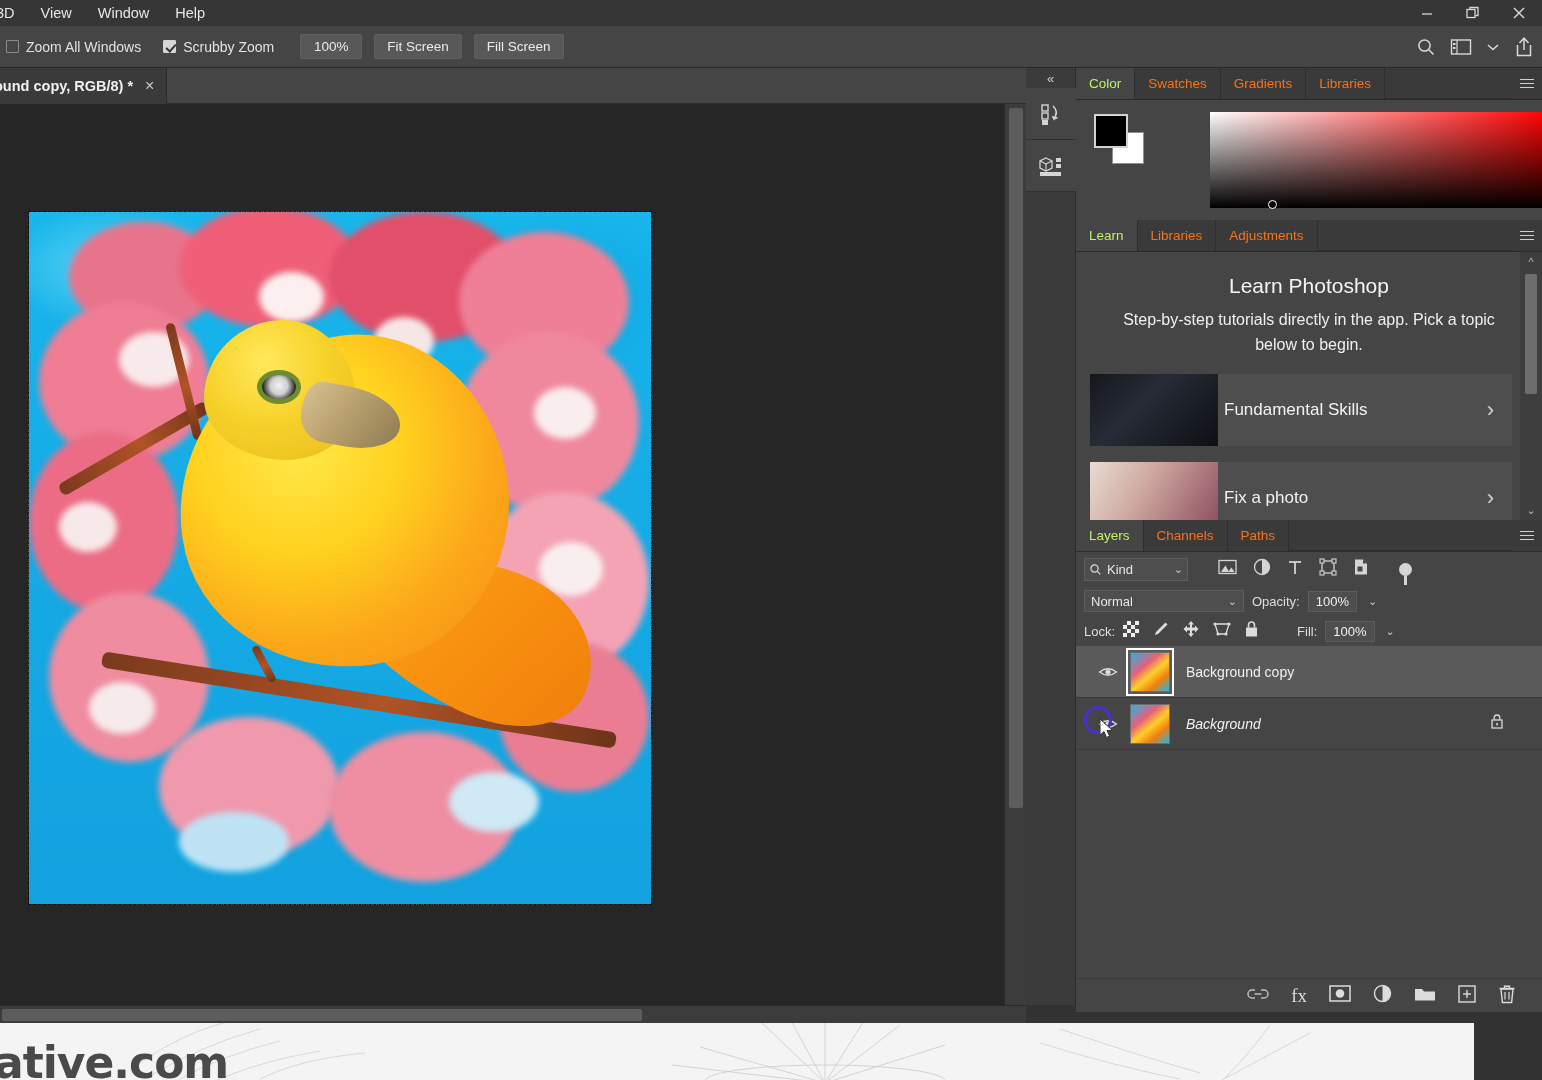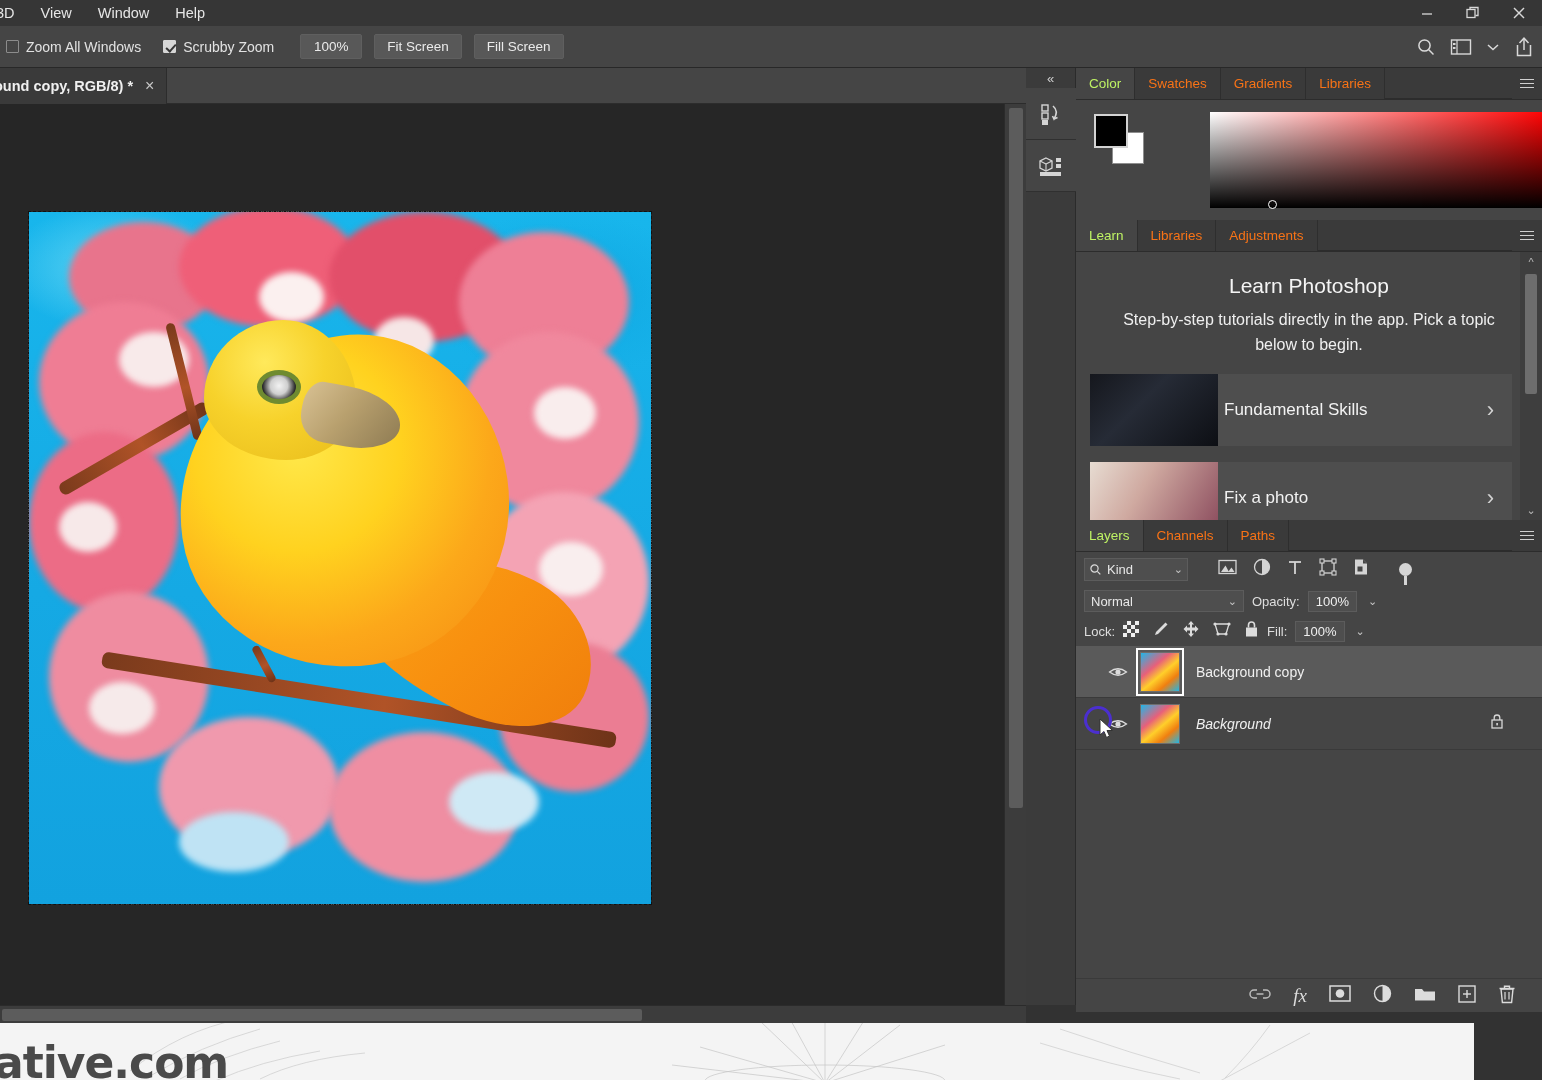--- a/index.html
+++ b/index.html
@@ -235,21 +235,21 @@
   }
   .field-label { color: #dedede; font-size: 13px; }
   .num-field {
     height: 21px; background: #4e4e4e; border: 1px solid #5c5c5c; color: #efefef;
     font-size: 13px; display: flex; align-items: center; padding: 0 7px;
   }
   .mini-chev { color: #c8c8c8; font-size: 11px; margin-left: 3px; }
   .lock-icons { display: flex; align-items: center; gap: 13px; color: #dcdcdc; }
   .layer-row {
     display: flex; align-items: center; height: 52px; border-bottom: 1px solid #3a3a3a;
-    position: relative; padding-left: 24px;
+    position: relative; padding-left: 14px;
   }
   .layer-row.selected { background: #5a5a5a; }
   .eye-cell { width: 36px; display: flex; align-items: center; justify-content: center; }
   .layer-thumb {
     width: 40px; height: 40px; margin-left: 4px; position: relative;
     background: linear-gradient(140deg, #20b6e8 0%, #e8607a 35%, #ffcf2a 55%, #f07f10 75%, #20b6e8 100%);
     border: 1px solid #6e6e6e;
   }
   .layer-thumb.linked { outline: 2px solid #ffffff; outline-offset: 2px; }
   .layer-name { color: #f0f0f0; font-size: 14px; margin-left: 16px; }
@@ -609,21 +609,21 @@
                   <circle cx="13" cy="13" r="1.6" fill="#dcdcdc"></circle>
               </svg>
             </span>
             <span>
               <svg width="15" height="18" viewBox="0 0 15 18">
                 <rect x="2" y="7.5" width="11" height="9" fill="#dcdcdc"></rect>
                 <path d="M4.5 7.5 V5 a3 3 0 0 1 6 0 V7.5" fill="none" stroke="#dcdcdc" stroke-width="1.6"></path>
               </svg>
             </span>
           </span>
-          <span class="field-label" style="">Fill:</span>
+          <span class="field-label" style="margin-left:30px;">Fill:</span>
           <span class="num-field">100%</span>
           <span class="mini-chev">⌄</span>
         </div>
 
         <div class="layer-row selected">
           <span class="eye-cell">
             <svg width="20" height="14" viewBox="0 0 20 14">
               <path d="M1.5 7 Q10 0.5 18.5 7 Q10 13.5 1.5 7 Z" fill="none" stroke="#dcdcdc" stroke-width="1.3"></path>
               <circle cx="10" cy="7" r="2.6" fill="#dcdcdc"></circle>
             </svg>
@@ -657,21 +657,21 @@
         </div>
 
         <div class="layers-bottom">
           <span>
             <svg width="22" height="14" viewBox="0 0 22 14">
               <path d="M8 3 H5 a4 4 0 0 0 0 8 H8" fill="none" stroke="#bdbdbd" stroke-width="1.5"></path>
               <path d="M14 3 H17 a4 4 0 0 1 0 8 H14" fill="none" stroke="#bdbdbd" stroke-width="1.5"></path>
               <line x1="7.5" y1="7" x2="14.5" y2="7" stroke="#bdbdbd" stroke-width="1.5"></line>
             </svg>
           </span>
-          <span style="font-style:italic;font-family:'Liberation Serif',serif;font-size:19px;color:#dcdcdc;">fx</span>
+          <span style="font-family:'Liberation Serif',serif;font-size:19px;color:#dcdcdc;">fx</span>
           <span>
             <svg width="22" height="17" viewBox="0 0 22 17">
               <rect x="1" y="1" width="20" height="15" fill="none" stroke="#dcdcdc" stroke-width="1.5"></rect>
               <circle cx="11" cy="8.5" r="4.3" fill="#dcdcdc"></circle>
             </svg>
           </span>
           <span>
             <svg width="19" height="19" viewBox="0 0 19 19">
               <circle cx="9.5" cy="9.5" r="8" fill="none" stroke="#dcdcdc" stroke-width="1.4"></circle>
               <path d="M9.5 1.5 A8 8 0 0 1 9.5 17.5 Z" fill="#dcdcdc"></path>

